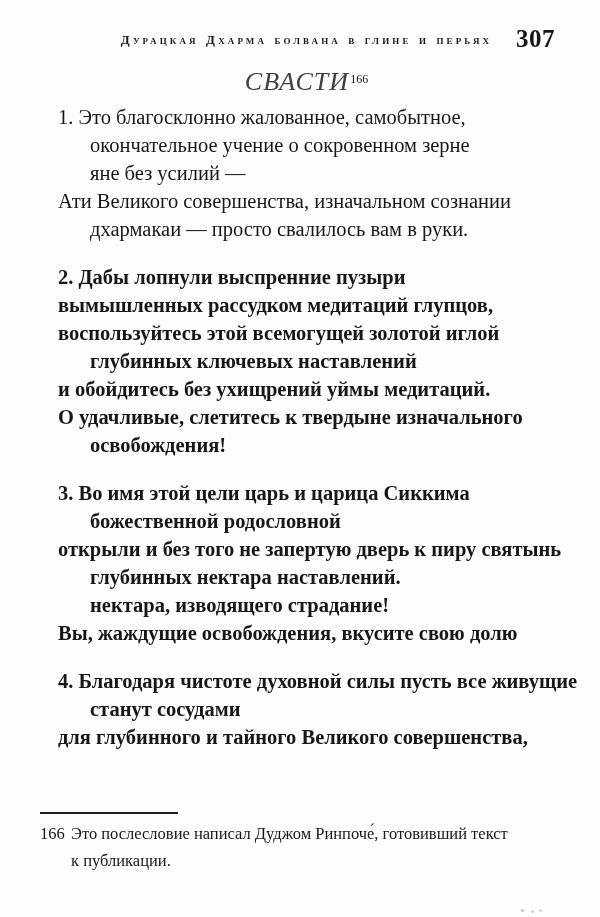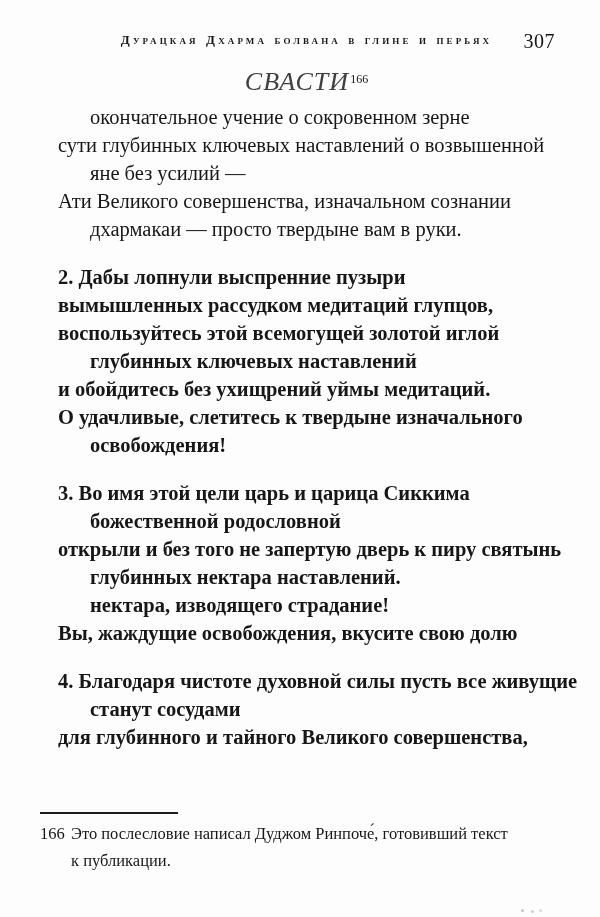--- a/index.html
+++ b/index.html
@@ -32,23 +32,23 @@
     font-size: 13px;
     letter-spacing: 0.24em;
     word-spacing: 0.08em;
     white-space: nowrap;
     color: #1a1a1a;
   }
   .page-number {
     position: absolute;
     right: 0;
     bottom: -3px;
-    font-size: 20px;
+    font-size: 25px;
     letter-spacing: 0.5px;
-    font-weight: 400;
+    font-weight: 700;
   }
 
   
   .title-row {
     margin-top: 17px;
     height: 36px;
     text-align: center;
   }
   .title-text {
     font-style: italic;
@@ -123,25 +123,25 @@
     <span class="running-head">Дурацкая Дхарма болвана в глине и перьях</span>
     <span class="page-number">307</span>
   </header>
 
   <div class="title-row">
     <span class="title-text">СВАСТИ</span><sup class="title-ref">166</sup>
   </div>
 
   <main class="poem">
       <div class="stanza">
+        <div class="line">1. Это благосклонно жалованное, самобытное,</div>
         <div class="line indent">окончательное учение о сокровенном зерне</div>
-        <div class="line">сути глубинных ключевых наставлений о возвышенной</div>
         <div class="line indent">яне без усилий —</div>
         <div class="line">Ати Великого совершенства, изначальном сознании</div>
-        <div class="line indent">дхармакаи — просто твердыне вам в руки.</div>
+        <div class="line indent">дхармакаи — просто свалилось вам в руки.</div>
       </div>
       <div class="stanza">
         <div class="line">2. Дабы лопнули выспренние пузыри</div>
         <div class="line">вымышленных рассудком медитаций глупцов,</div>
         <div class="line">воспользуйтесь этой всемогущей золотой иглой</div>
         <div class="line indent">глубинных ключевых наставлений</div>
         <div class="line">и обойдитесь без ухищрений уймы медитаций.</div>
         <div class="line">О удачливые, слетитесь к твердыне изначального</div>
         <div class="line indent">освобождения!</div>
       </div>

